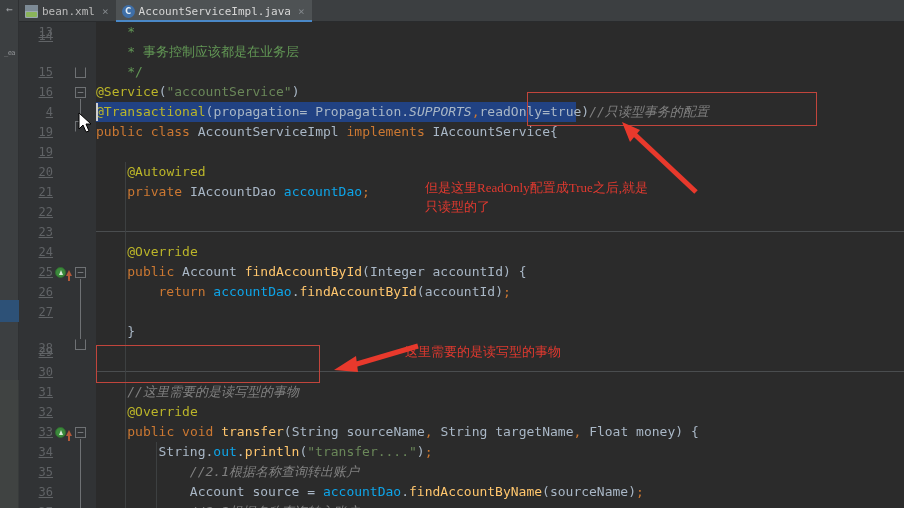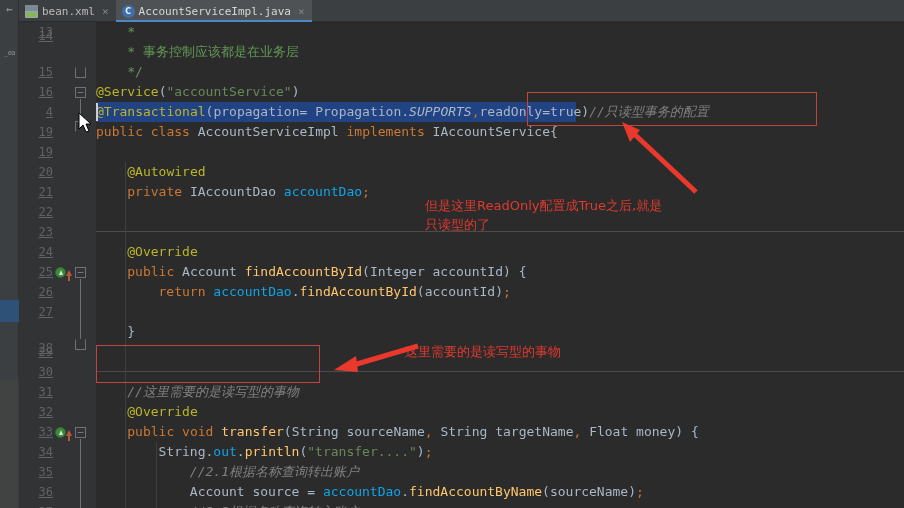--- a/index.html
+++ b/index.html
@@ -337,21 +337,21 @@
   <svg class="arrow-svg" style="left:600px; top:118px;" width="120" height="80" viewBox="0 0 120 80">
     <line x1="96" y1="74" x2="30" y2="12" stroke="#e8392c" stroke-width="5"></line>
     <polygon points="22,4 40,12 30,24" fill="#e8392c"></polygon>
   </svg>
 
   <svg class="arrow-svg" style="left:320px; top:340px;" width="110" height="42" viewBox="0 0 110 42">
     <line x1="98" y1="6" x2="30" y2="26" stroke="#e8392c" stroke-width="5"></line>
     <polygon points="14,30 36,16 38,32" fill="#e8392c"></polygon>
   </svg>
 
-  <div class="redtext" style="left:425px; top:196px; width:480px;">但是这里ReadOnly配置成True之后,就是
+  <div class="redtext" style="left:425px; top:178px; width:480px;font-family:Liberation Serif, serif;">但是这里ReadOnly配置成True之后,就是
 只读型的了</div>
 
   <div class="redtext" style="left:405px; top:342px; width:300px;">这里需要的是读写型的事物</div>
 
   <svg class="cursor" style="left:78px; top:112px;" width="16" height="22" viewBox="0 0 16 22">
     <polygon points="1,1 1,17 5,13 8,20 11,19 8,12 13,12" fill="#ffffff" stroke="#000000" stroke-width="1"></polygon>
   </svg>
 
 </div>
 

